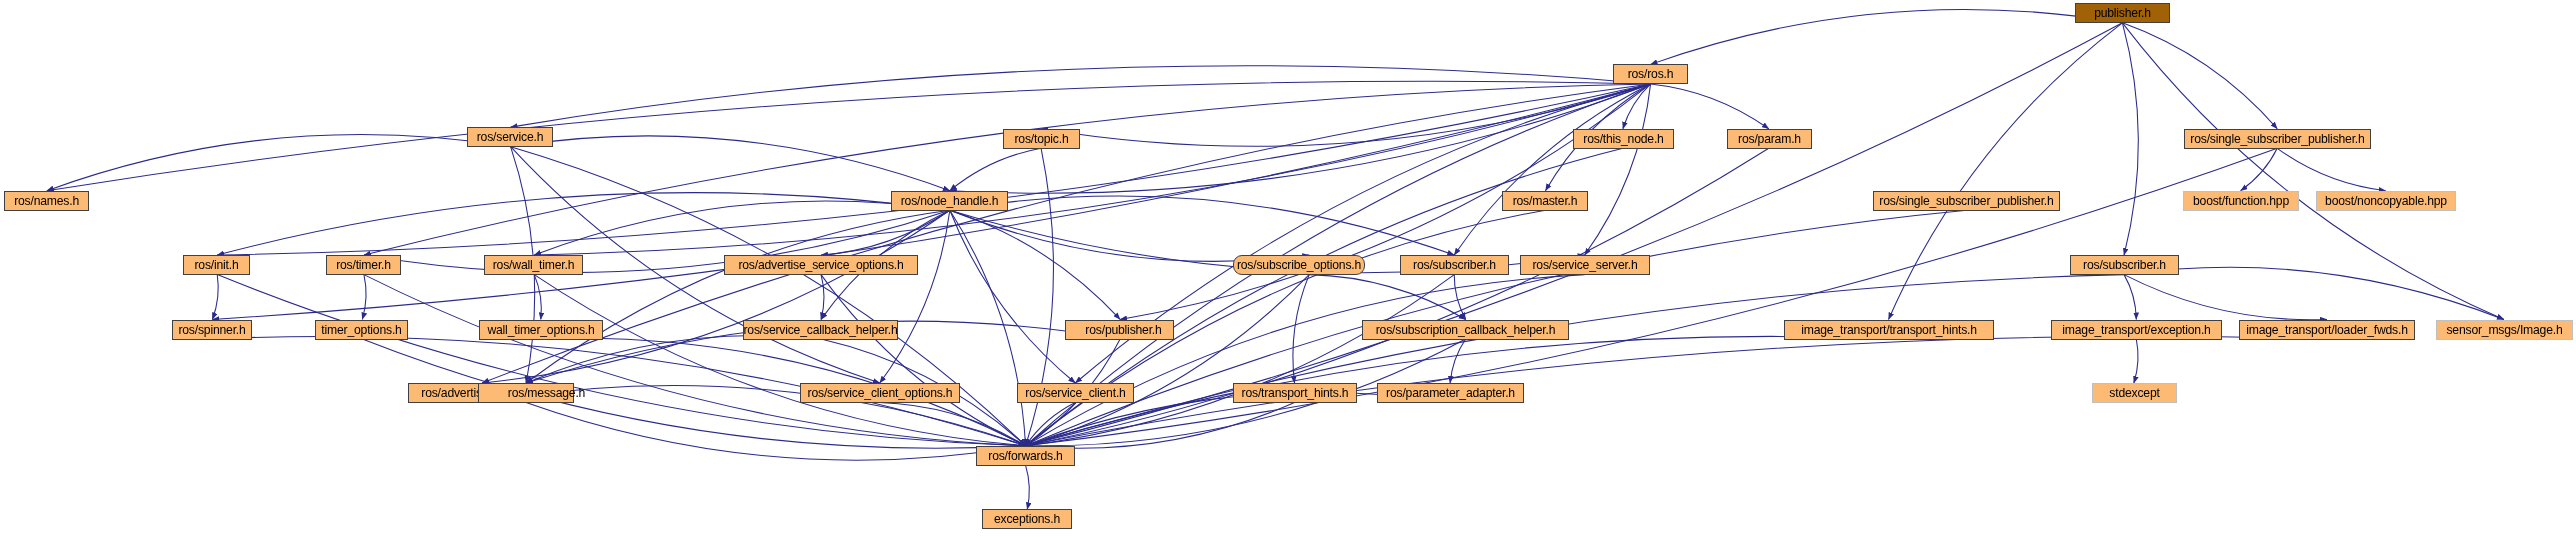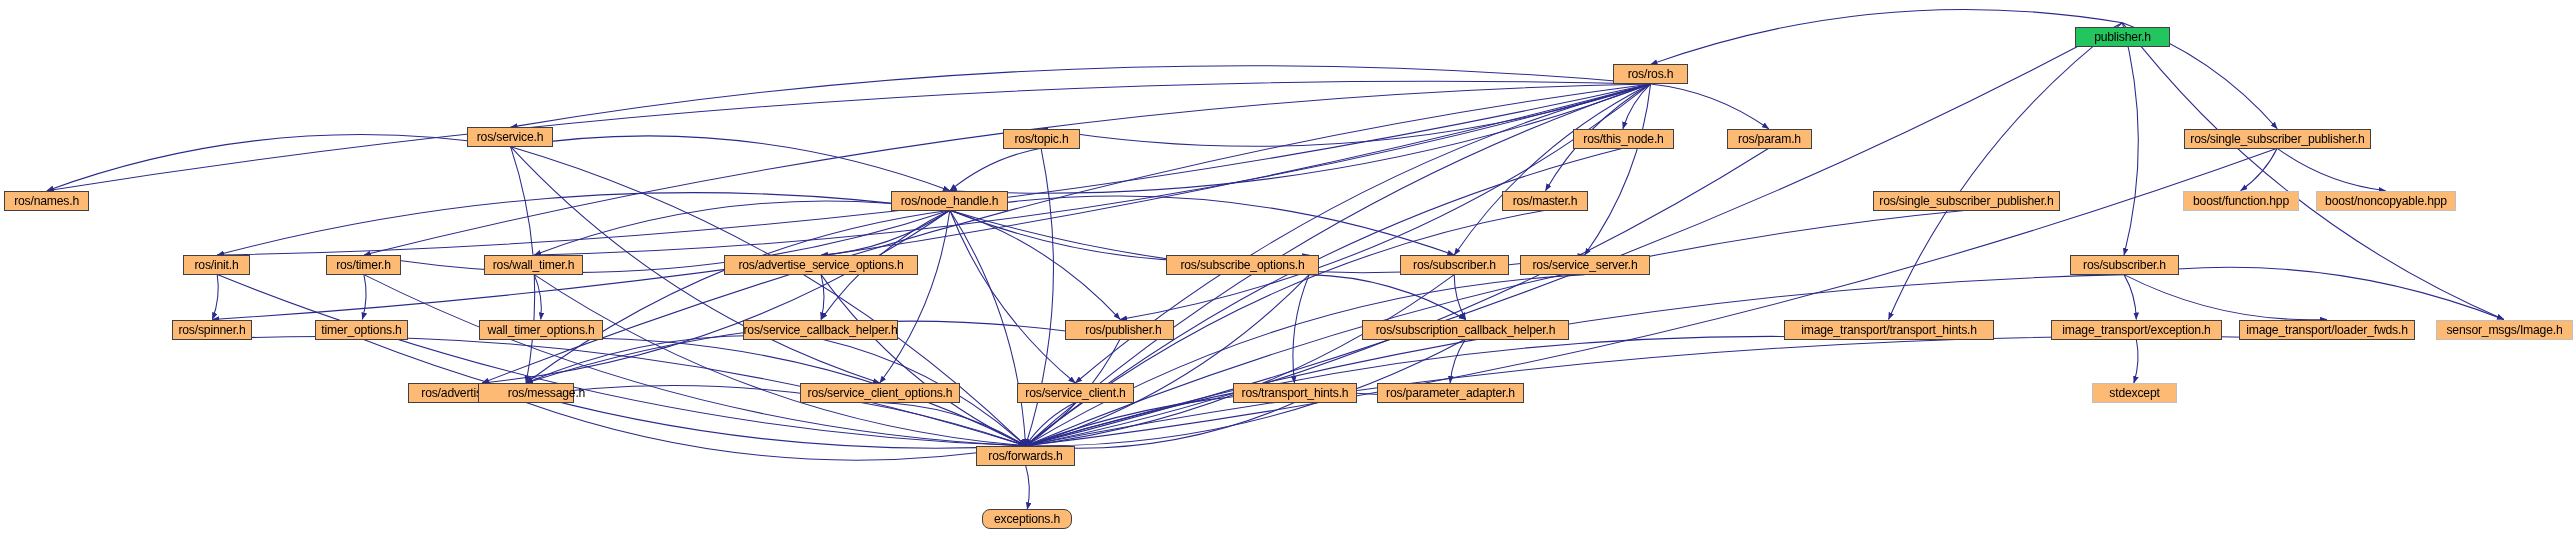--- a/index.html
+++ b/index.html
@@ -20,21 +20,21 @@
     color:#000000;
     display:flex;
     align-items:center;
     justify-content:center;
     white-space:nowrap;
     font-size:12.2px;
     line-height:1;
     letter-spacing:-0.2px;
     z-index:5;
   }
-  .node.root{background:#22c55e;border-color:#404040;margin-top:24px;}
+  .node.root{background:#a16207;border-color:#404040;}
   .node.leaf{border-color:#c0c0c0;}
 </style>
 </head>
 <body>
 
 <div id="graph">
   <svg id="edges" xmlns="http://www.w3.org/2000/svg" viewBox="0 0 3160 659">
     <defs>
       <marker id="arrow" markerWidth="9" markerHeight="7" refX="8.5" refY="3.5" orient="auto" markerUnits="userSpaceOnUse">
         <polygon points="0 0, 9 3.5, 0 7" fill="#2a2a8c"></polygon>
@@ -142,21 +142,21 @@
       <div class="node" style="left: 4.1px; top: 191px; width: 85px; height: 19.6px;">ros/names.h</div>
       <div class="node" style="left: 891px; top: 191px; width: 117px; height: 19.6px;">ros/node_handle.h</div>
       <div class="node" style="left: 1502px; top: 191px; width: 86px; height: 19.6px;">ros/master.h</div>
       <div class="node" style="left: 1873px; top: 191px; width: 187px; height: 19.6px;">ros/single_subscriber_publisher.h</div>
       <div class="node leaf" style="left: 2183px; top: 191px; width: 116px; height: 19.6px;">boost/function.hpp</div>
       <div class="node leaf" style="left: 2316px; top: 191px; width: 140px; height: 19.6px; text-align: right;">boost/noncopyable.hpp</div>
       <div class="node" style="left: 183px; top: 255px; width: 67px; height: 19.6px;">ros/init.h</div>
       <div class="node" style="left: 326px; top: 255px; width: 75px; height: 19.6px;">ros/timer.h</div>
       <div class="node" style="left: 484px; top: 255px; width: 99px; height: 19.6px;">ros/wall_timer.h</div>
       <div class="node" style="left: 724px; top: 255px; width: 194px; height: 19.6px;">ros/advertise_service_options.h</div>
-      <div class="node" style="left: 1166px; top: 255px; width: 153px; height: 19.6px;">ros/subscribe_options.h</div>
+      <div class="node" style="left: 1233px; top: 255px; width: 132px; height: 19.6px; border-radius: 9px;">ros/subscribe_options.h</div>
       <div class="node" style="left: 1400px; top: 255px; width: 109px; height: 19.6px;">ros/subscriber.h</div>
       <div class="node" style="left: 1520px; top: 255px; width: 130px; height: 19.6px;">ros/service_server.h</div>
       <div class="node" style="left: 2070px; top: 255px; width: 109px; height: 19.6px;">ros/subscriber.h</div>
       <div class="node" style="left: 172px; top: 320px; width: 80px; height: 19.6px;">ros/spinner.h</div>
       <div class="node" style="left: 315px; top: 320px; width: 93px; height: 19.6px;">timer_options.h</div>
       <div class="node" style="left: 479px; top: 320px; width: 124px; height: 19.6px;">wall_timer_options.h</div>
       <div class="node" style="left: 743px; top: 320px; width: 155px; height: 19.6px;">ros/service_callback_helper.h</div>
       <div class="node" style="left: 1065px; top: 320px; width: 109px; height: 19.6px; padding-left: 8px;">ros/publisher.h</div>
       <div class="node" style="left: 1362px; top: 320px; width: 207px; height: 19.6px;">ros/subscription_callback_helper.h</div>
       <div class="node" style="left: 1784px; top: 320px; width: 210px; height: 19.6px;">image_transport/transport_hints.h</div>
@@ -164,16 +164,16 @@
       <div class="node" style="left: 2239px; top: 320px; width: 176px; height: 19.6px;">image_transport/loader_fwds.h</div>
       <div class="node leaf" style="left: 2436px; top: 320px; width: 137px; height: 19.6px;">sensor_msgs/Image.h</div>
       <div class="node" style="left: 408px; top: 383px; width: 148px; height: 19.6px;">ros/advertise_options.h</div>
       <div class="node" style="left: 478px; top: 383px; width: 96px; height: 19.6px; padding-left: 41px;">ros/message.h</div>
       <div class="node" style="left: 800px; top: 383px; width: 160px; height: 19.6px;">ros/service_client_options.h</div>
       <div class="node" style="left: 1017px; top: 383px; width: 117px; height: 19.6px;">ros/service_client.h</div>
       <div class="node" style="left: 1233px; top: 383px; width: 124px; height: 19.6px;">ros/transport_hints.h</div>
       <div class="node" style="left: 1377px; top: 383px; width: 147px; height: 19.6px;">ros/parameter_adapter.h</div>
       <div class="node leaf" style="left: 2092px; top: 383px; width: 85px; height: 19.6px;">stdexcept</div>
       <div class="node" style="left: 976px; top: 446px; width: 99px; height: 19.6px;">ros/forwards.h</div>
-      <div class="node" style="left: 982px; top: 509px; width: 90px; height: 19.6px; border-radius: 8px;">exceptions.h</div>
+      <div class="node" style="left: 982px; top: 509px; width: 90px; height: 19.6px;">exceptions.h</div>
     </div>
 </div>
 
 
 </body></html>

